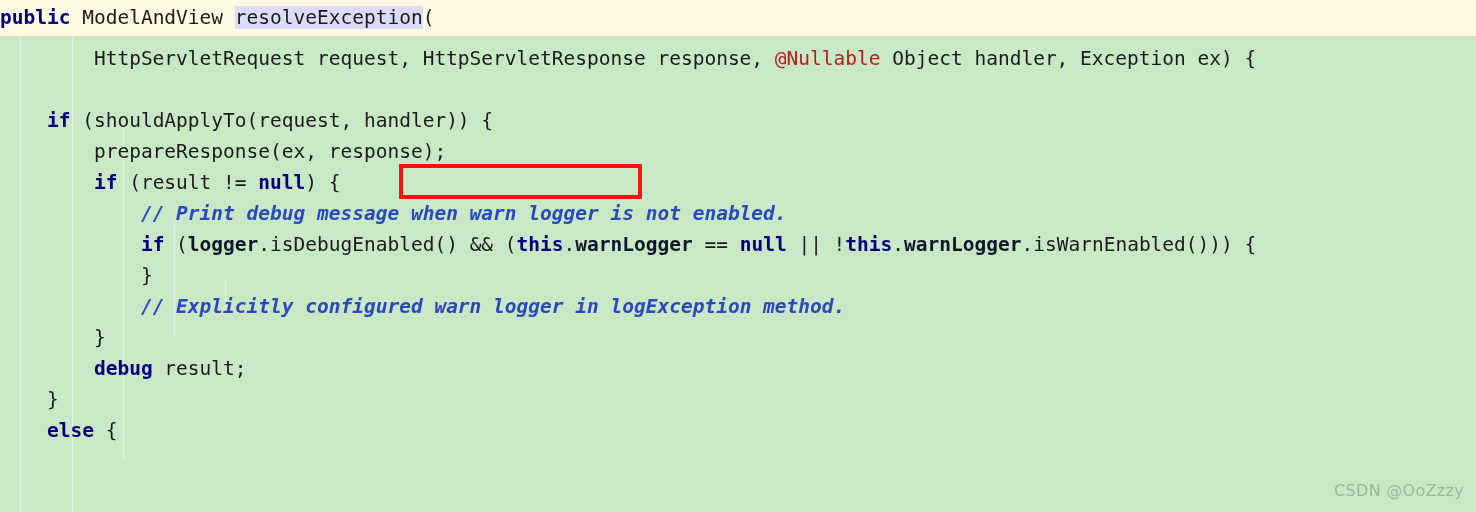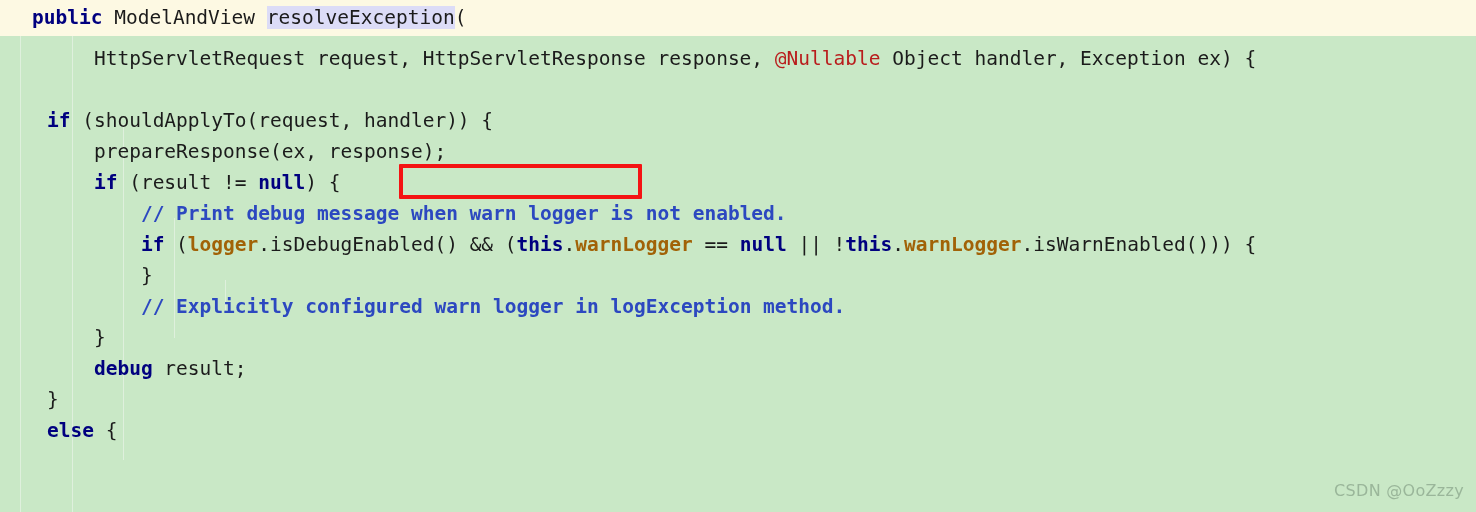--- a/index.html
+++ b/index.html
@@ -46,28 +46,28 @@
     position: relative;
     z-index: 3;
     padding: 0;
     margin: 0;
   }
   .line {
     height: 31px;
     white-space: pre;
     position: relative;
   }
-  .line.l1 { height: 43px; line-height: 36px; margin-left: 32px; }
+  .line.l1 { height: 43px; line-height: 36px; }
 
   
   .kw   { color: #00007f; font-weight: bold; }   
   .plain{ color: #1b1b1b; }
   .anno { color: #b91c1c; }                      
-  .cmt  { color: #2c48c0; font-weight: bold; }
-  .fld  { color: #a16207; font-weight: bold; }   
+  .cmt  { color: #2c48c0; font-style: italic; font-weight: bold; }
+  .fld  { color: #0f172a; font-weight: bold; }   
   .str  { color: #0b8a0b; font-weight: bold; }   
 
   
   .sel {
     background: #dcdcf7;
   }
 
   
   .redbox {
     position: absolute;

